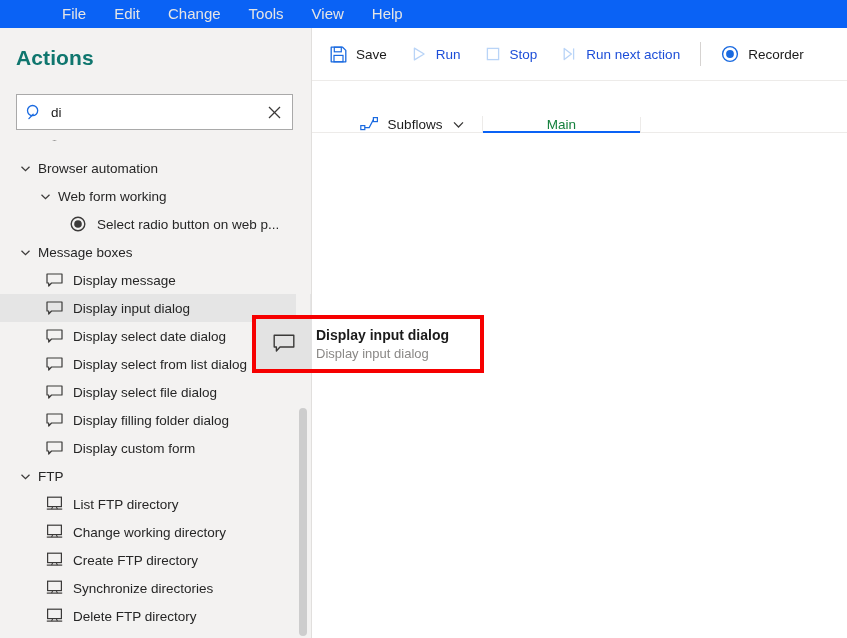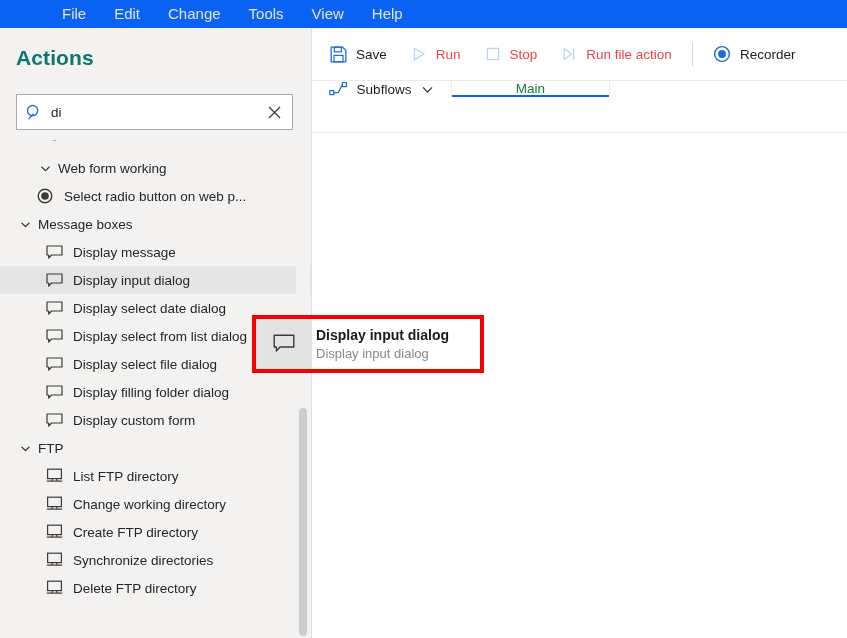--- a/index.html
+++ b/index.html
@@ -105,21 +105,21 @@
   }
   .trow.group2 .chev { margin-left: 38px; }
   .trow .icon-slot {
     width: 22px; flex: 0 0 auto;
     display: flex; align-items: center; justify-content: center;
   }
   .trow .lbl { margin-left: 8px; overflow: hidden; text-overflow: ellipsis; }
   .trow.group .lbl { margin-left: 6px; }
 
   .trow.lvl-action { padding-left: 43px; }
-  .trow.lvl-action2 { padding-left: 34px; }
+  .trow.lvl-action2 { padding-left: 67px; }
   .trow.clipped { height: 14px; overflow: hidden; align-items: flex-start; }
   .trow.clipped .icon-slot, .trow.clipped .lbl { margin-top: -14px; }
 
   
   .vscroll {
     position: absolute;
     top: 112px; right: 1px;
     width: 14px; height: 498px;
     background: #f3f2f1;
   }
@@ -147,33 +147,33 @@
   }
   .tbtn {
     display: flex; align-items: center;
     height: 36px; padding: 0 12px;
     font-size: 13.5px;
     color: #1b1b1b;
     cursor: default;
     white-space: nowrap;
   }
   .tbtn .tico { margin-right: 9px; display: flex; align-items: center; }
-  .tbtn.disabled { color: #ef4444; text-align: center; }
+  .tbtn.disabled { color: #1d4ed8; text-align: center; }
   .tsep {
     width: 1px; height: 24px;
     background: #d6d3d1;
     margin: 0 8px;
   }
 
   .tabsrow {
     position: absolute; top: 53px; left: 0;
     width: 535px; height: 52px;
     background: #ffffff;
     border-bottom: 1px solid #edebe9;
-    display: flex; align-items: flex-start;
+    display: flex; align-items: flex-end; padding-left: 31px;
   }
   .subflows-btn {
     width: 140px;
     display: flex; align-items: center; justify-content: center;
     font-size: 13.5px; color: #1b1b1b;
     border-right: 1px solid #edebe9;
     cursor: default;
   }
   .subflows-btn .sico { margin-right: 9px; display: flex; align-items:center; }
   .subflows-btn .chev-d { margin-left: 10px; display:flex; align-items:center; }
@@ -272,20 +272,28 @@
         <div class="trow lvl-action clipped">
           <span class="icon-slot">
             <svg width="15" height="15" viewBox="0 0 15 15">
               <circle cx="7.5" cy="7.5" r="6.3" fill="none" stroke="#3b3a39" stroke-width="1.3"></circle>
               <circle cx="7.5" cy="7.5" r="3.5" fill="#3b3a39"></circle>
             </svg>
           </span>
           <span class="lbl">Select radio button in window</span>
         </div>
 
+        <div class="trow group">
+          <span class="chev">
+            <svg width="11" height="11" viewBox="0 0 11 11">
+              <polyline points="1.5,3.7 5.5,7.6 9.5,3.7" fill="none" stroke="#3b3a39" stroke-width="1.25"></polyline>
+            </svg>
+          </span>
+          <span class="lbl">Browser automation</span>
+        </div>
 
         <div class="trow group group2">
           <span class="chev">
             <svg width="11" height="11" viewBox="0 0 11 11">
               <polyline points="1.5,3.7 5.5,7.6 9.5,3.7" fill="none" stroke="#3b3a39" stroke-width="1.25"></polyline>
             </svg>
           </span>
           <span class="lbl">Web form working</span>
         </div>
 
@@ -476,21 +484,21 @@
         <span>Stop</span>
       </div>
 
       <div class="tbtn disabled">
         <span class="tico">
           <svg width="16" height="16" viewBox="0 0 16 16">
             <path d="M3.2,2.4 L10.4,8 L3.2,13.6 Z" fill="none" stroke="#b9d4f7" stroke-width="1.3" stroke-linejoin="round"></path>
             <line x1="12.6" y1="2.4" x2="12.6" y2="13.6" stroke="#b9d4f7" stroke-width="1.3"></line>
           </svg>
         </span>
-        <span>Run file action</span>
+        <span>Run next action</span>
       </div>
 
       <div class="tsep"></div>
 
       <div class="tbtn">
         <span class="tico">
           <svg width="18" height="18" viewBox="0 0 18 18">
             <circle cx="9" cy="9" r="7.4" fill="none" stroke="#1a6ae0" stroke-width="1.4"></circle>
             <circle cx="9" cy="9" r="3.9" fill="#1a6ae0"></circle>
           </svg>

